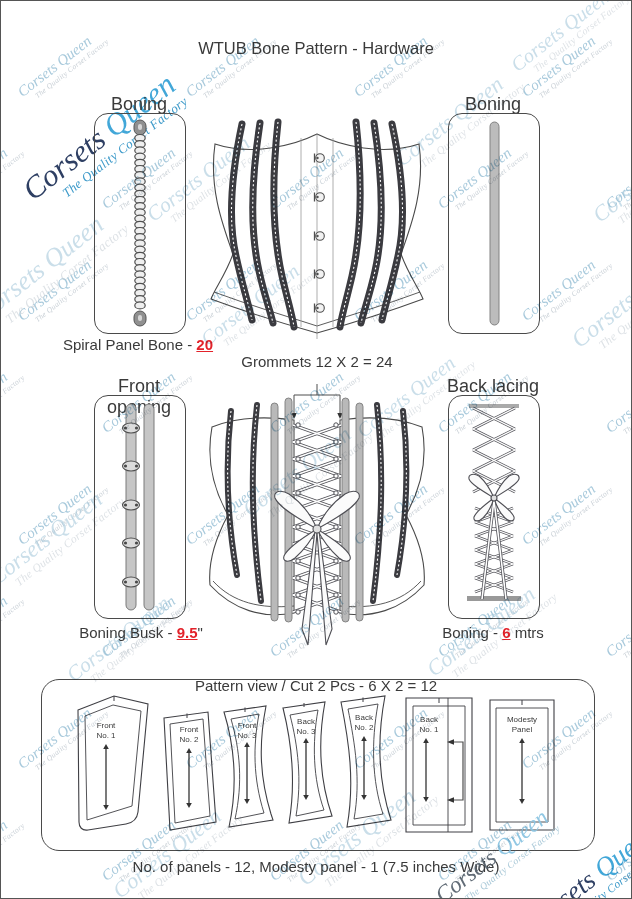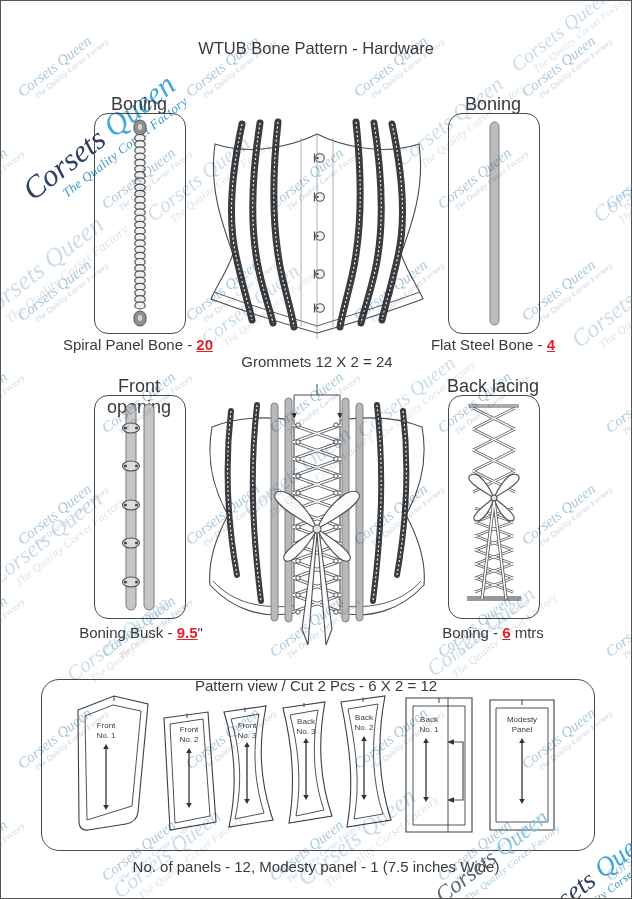--- a/index.html
+++ b/index.html
@@ -160,23 +160,20 @@
         <circle cx="116.5" cy="192" r="1.2" class="hookdot"></circle>
       </g>
   </svg>
   <div class="caption" style="left:216px;top:352px;width:200px">Grommets 12 X 2 = 24</div>
 
   <div class="hdr" style="left:440px;top:93px;width:104px">Boning</div>
   <div class="panel" style="left:447px;top:112px;width:90px;height:219px">
     <svg width="90" height="219" viewBox="0 0 90 219">
       <rect class="flatbone" x="41" y="8" width="9" height="203" rx="4.5"></rect>
     </svg>
-  </div>
-  <div class="caption" style="left:402px;top:335px;width:180px">
-    <span>Flat Steel Bone - </span><span class="red">4</span><span></span>
   </div>
 
   <div class="hdr" style="left:86px;top:375px;width:104px">Front opening</div>
   <div class="panel" style="left:93px;top:394px;width:90px;height:222px">
     <svg width="90" height="222" viewBox="0 0 90 222">
       <rect class="buskbar" x="31" y="8" width="10" height="206" rx="5"></rect>
       <rect class="buskbar" x="49" y="8" width="10" height="206" rx="5"></rect>
       <g>
           <ellipse cx="36" cy="32" rx="8.5" ry="5" class="clasp"></ellipse>
           <circle cx="30.5" cy="32" r="1.6" class="claspdot"></circle>

